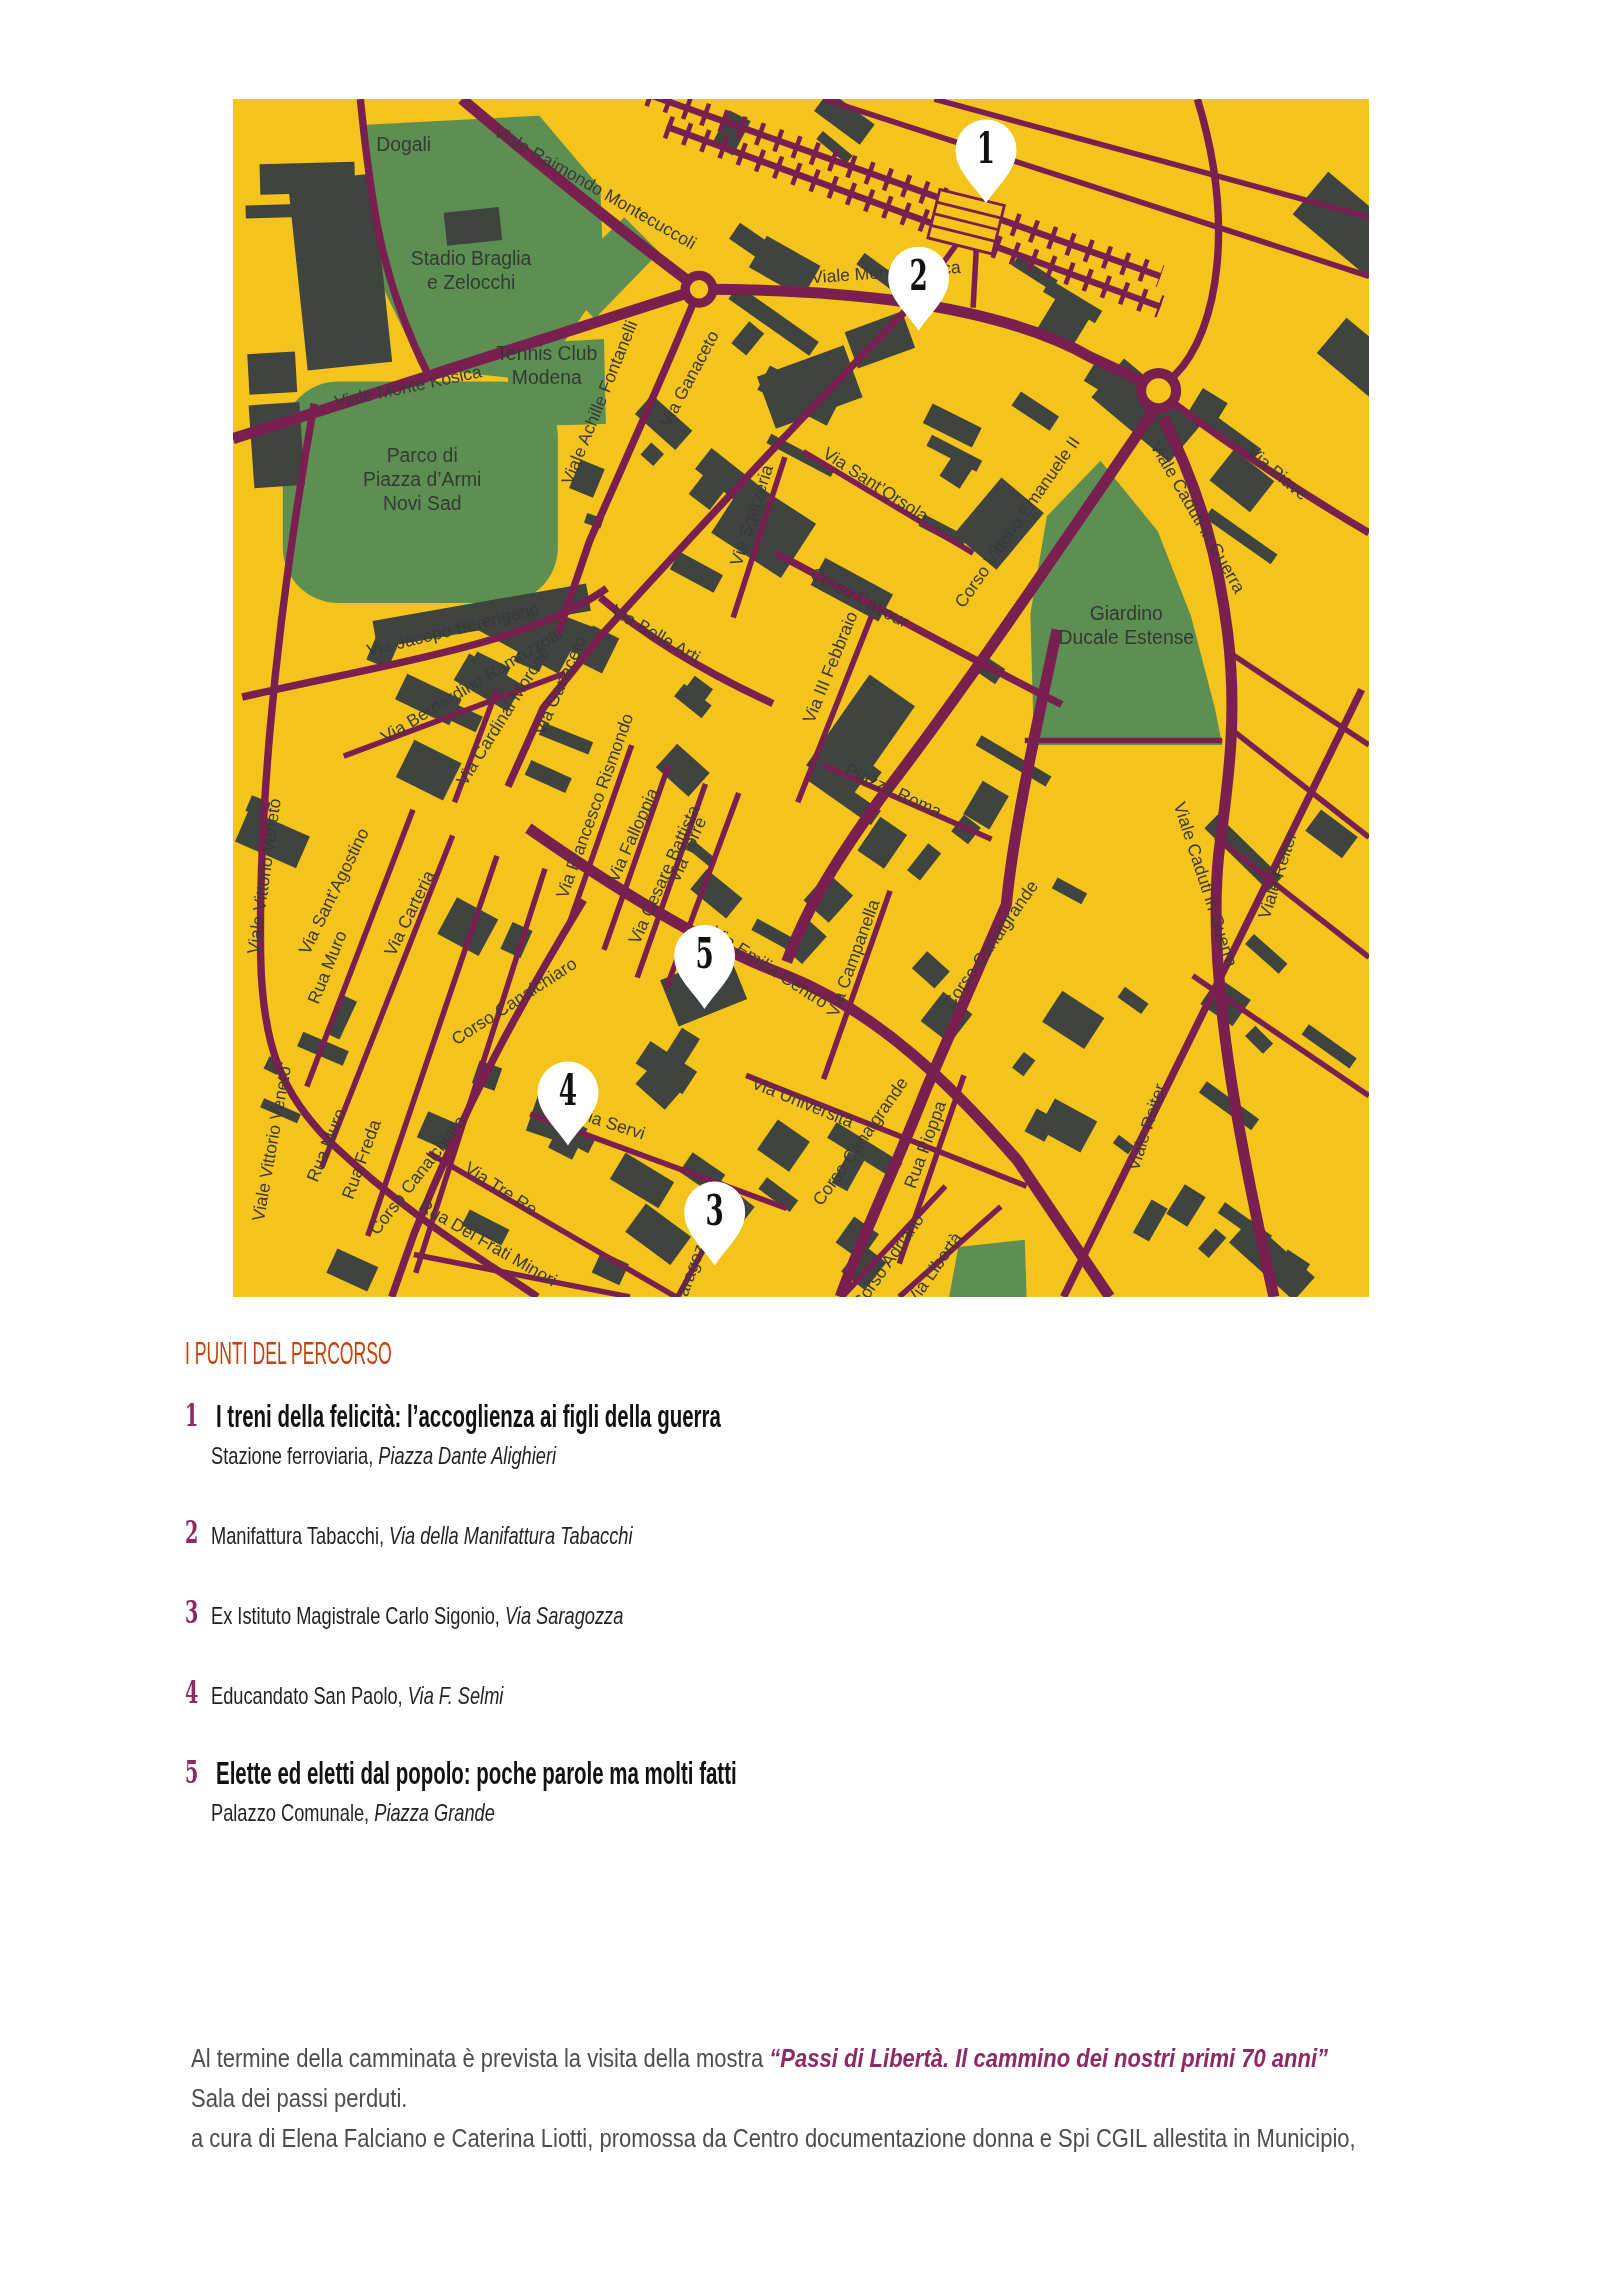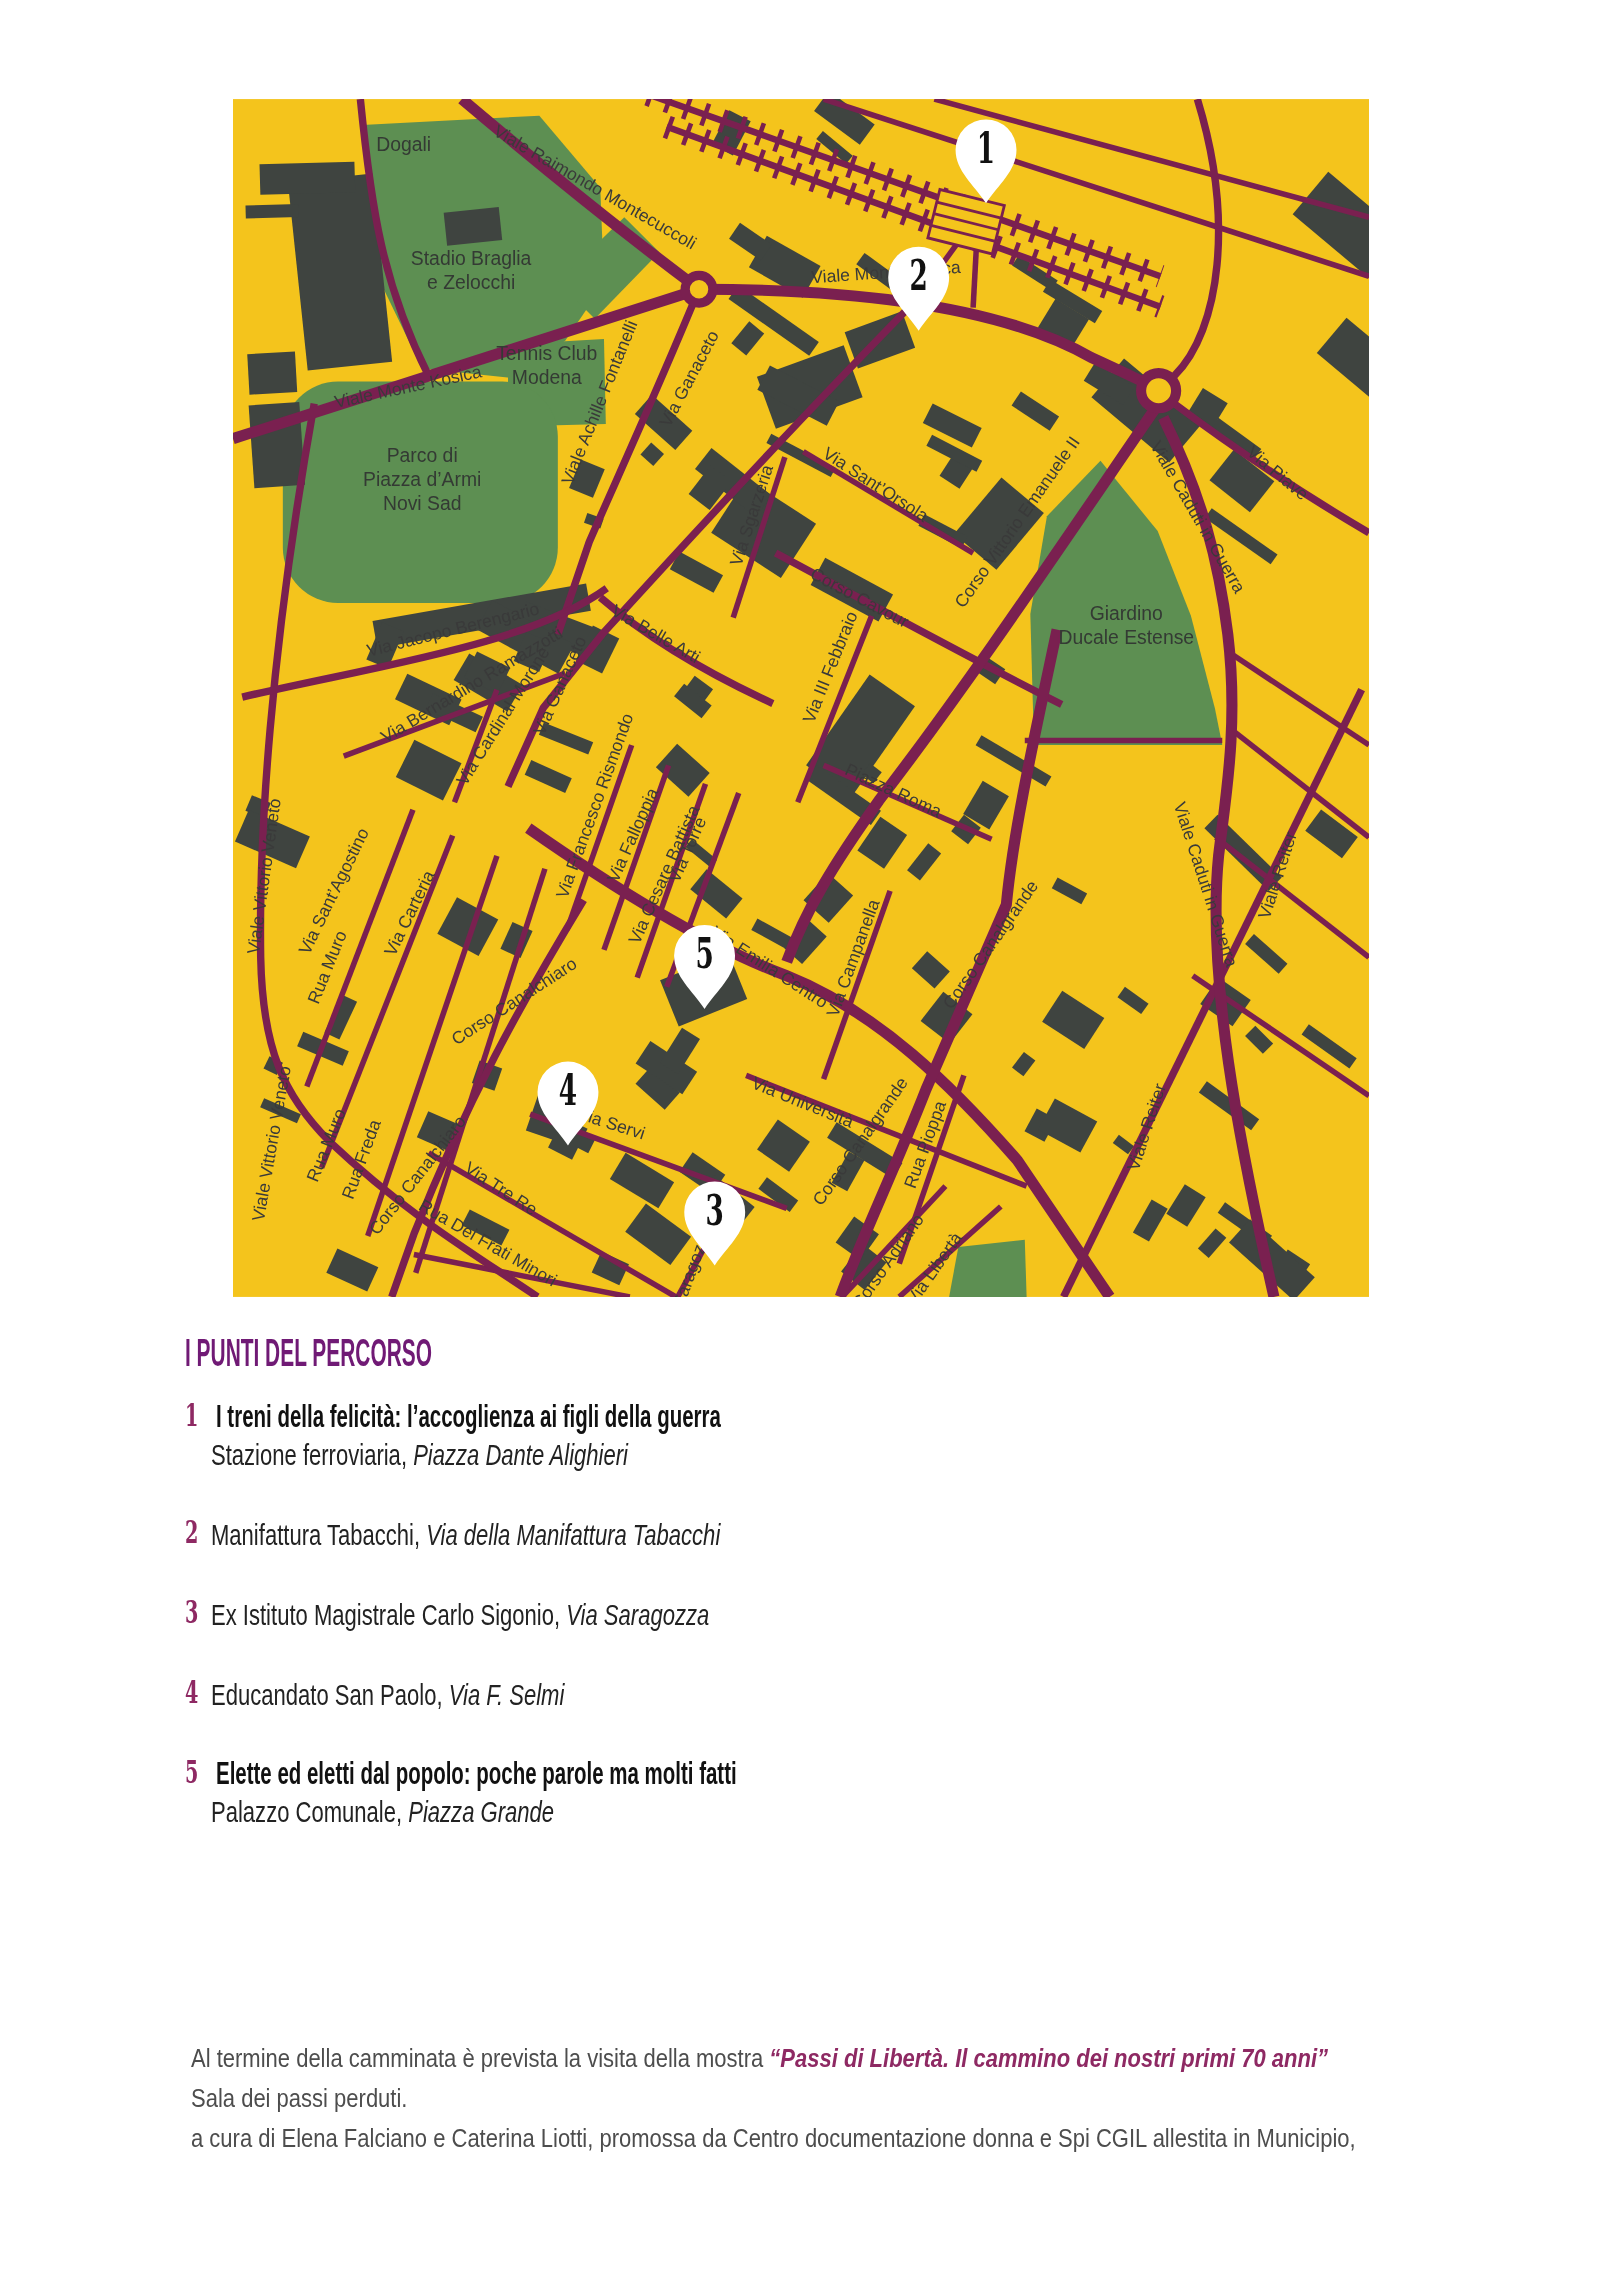--- a/index.html
+++ b/index.html
@@ -9,31 +9,31 @@
   svg{display:block}
   .rXL{stroke:#7a2050;stroke-width:12;fill:none;stroke-linejoin:round}
   .rM {stroke:#7a2050;stroke-width:8;fill:none;stroke-linejoin:round}
   .rS {stroke:#7a2050;stroke-width:6;fill:none;stroke-linejoin:round}
   .ties{stroke:#7a2050;stroke-width:25;fill:none;stroke-dasharray:5 16}
   .rail{stroke:#7a2050;stroke-width:7;fill:none}
   .slabel{font:500 19px "Liberation Sans",sans-serif;fill:#3a3a3a;text-anchor:middle}
   .alabel{font:400 21px "Liberation Sans",sans-serif;fill:#343a34;text-anchor:middle}
   .mnum{font:700 46px "DejaVu Serif",serif;fill:#111;text-anchor:middle}
   .points{position:absolute;left:185px;top:1333px;width:1311px;}
-  .points h2{margin:0 0 24px 0;color:#701a75;font-size:38px;font-weight:700;line-height:41px;white-space:nowrap}
+  .points h2{margin:0 0 24px 0;color:#c2410c;font-size:32px;font-weight:400;line-height:41px;white-space:nowrap}
   .cx{display:inline-block;transform-origin:0 50%;white-space:nowrap}
   .t55{transform:scaleX(.55)} .t66{transform:scaleX(.66)} .t76{transform:scaleX(.76)} .t88{transform:scaleX(.88)}
   ol.pts{list-style:none;margin:0;padding:0}
   ol.pts li{display:flex;margin-bottom:39px}
   .numcol{width:31px;flex:0 0 31px;padding-top:1.8px}
   .num{display:inline-block;transform:scaleX(.62);transform-origin:0 0;
        font-family:"DejaVu Serif",serif;font-weight:700;font-size:31px;color:#8e2963;line-height:31px}
   .itext{flex:1}
   .ititle{font-size:31px;font-weight:700;color:#111;line-height:37px}
-  .iloc{font-size:29px;color:#222;line-height:41px;margin-left:-5.5px}
+  .iloc{font-size:24px;color:#222;line-height:41px;margin-left:-5.5px}
   .iloc i{font-style:italic}
   .footer{position:absolute;left:191px;top:2038px;width:1403px;color:#4d4d4d;
           font-size:25px;line-height:40px}
   .footer .cx{transform-origin:0 0}
   .footer b{color:#8e2963;font-style:italic}
 </style>
 </head>
 <body>
 
 <div class="map-wrap">

